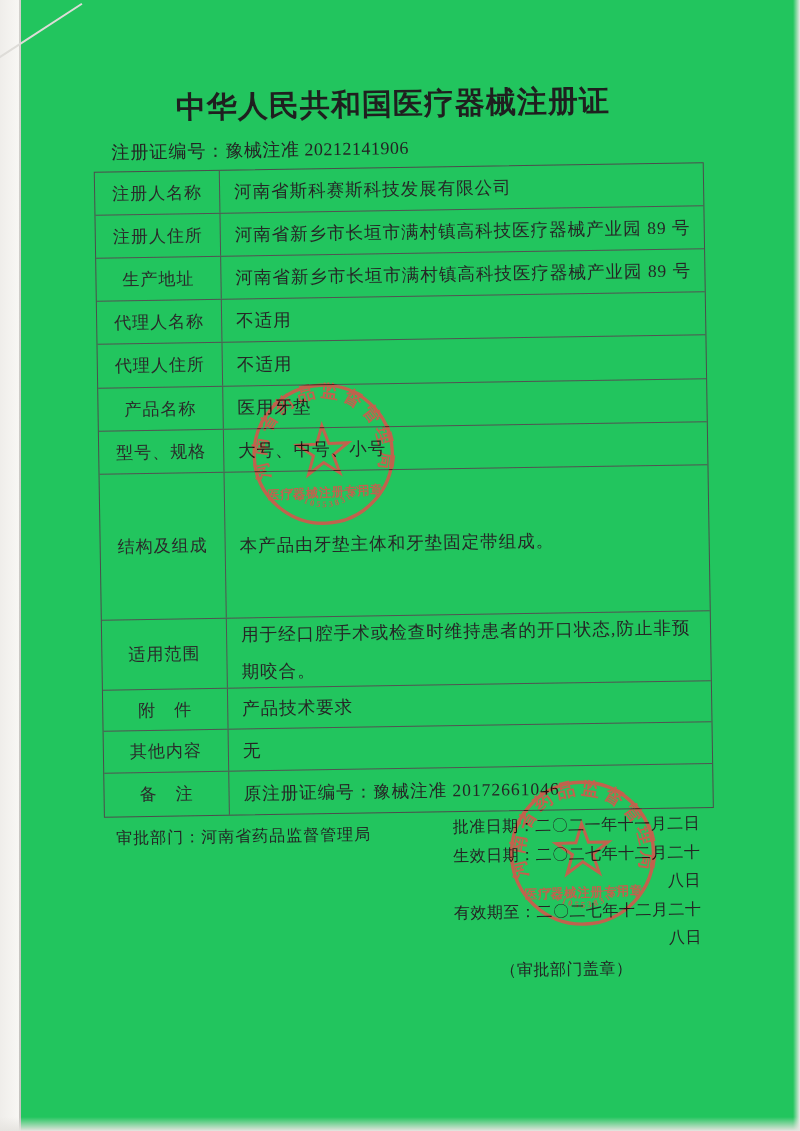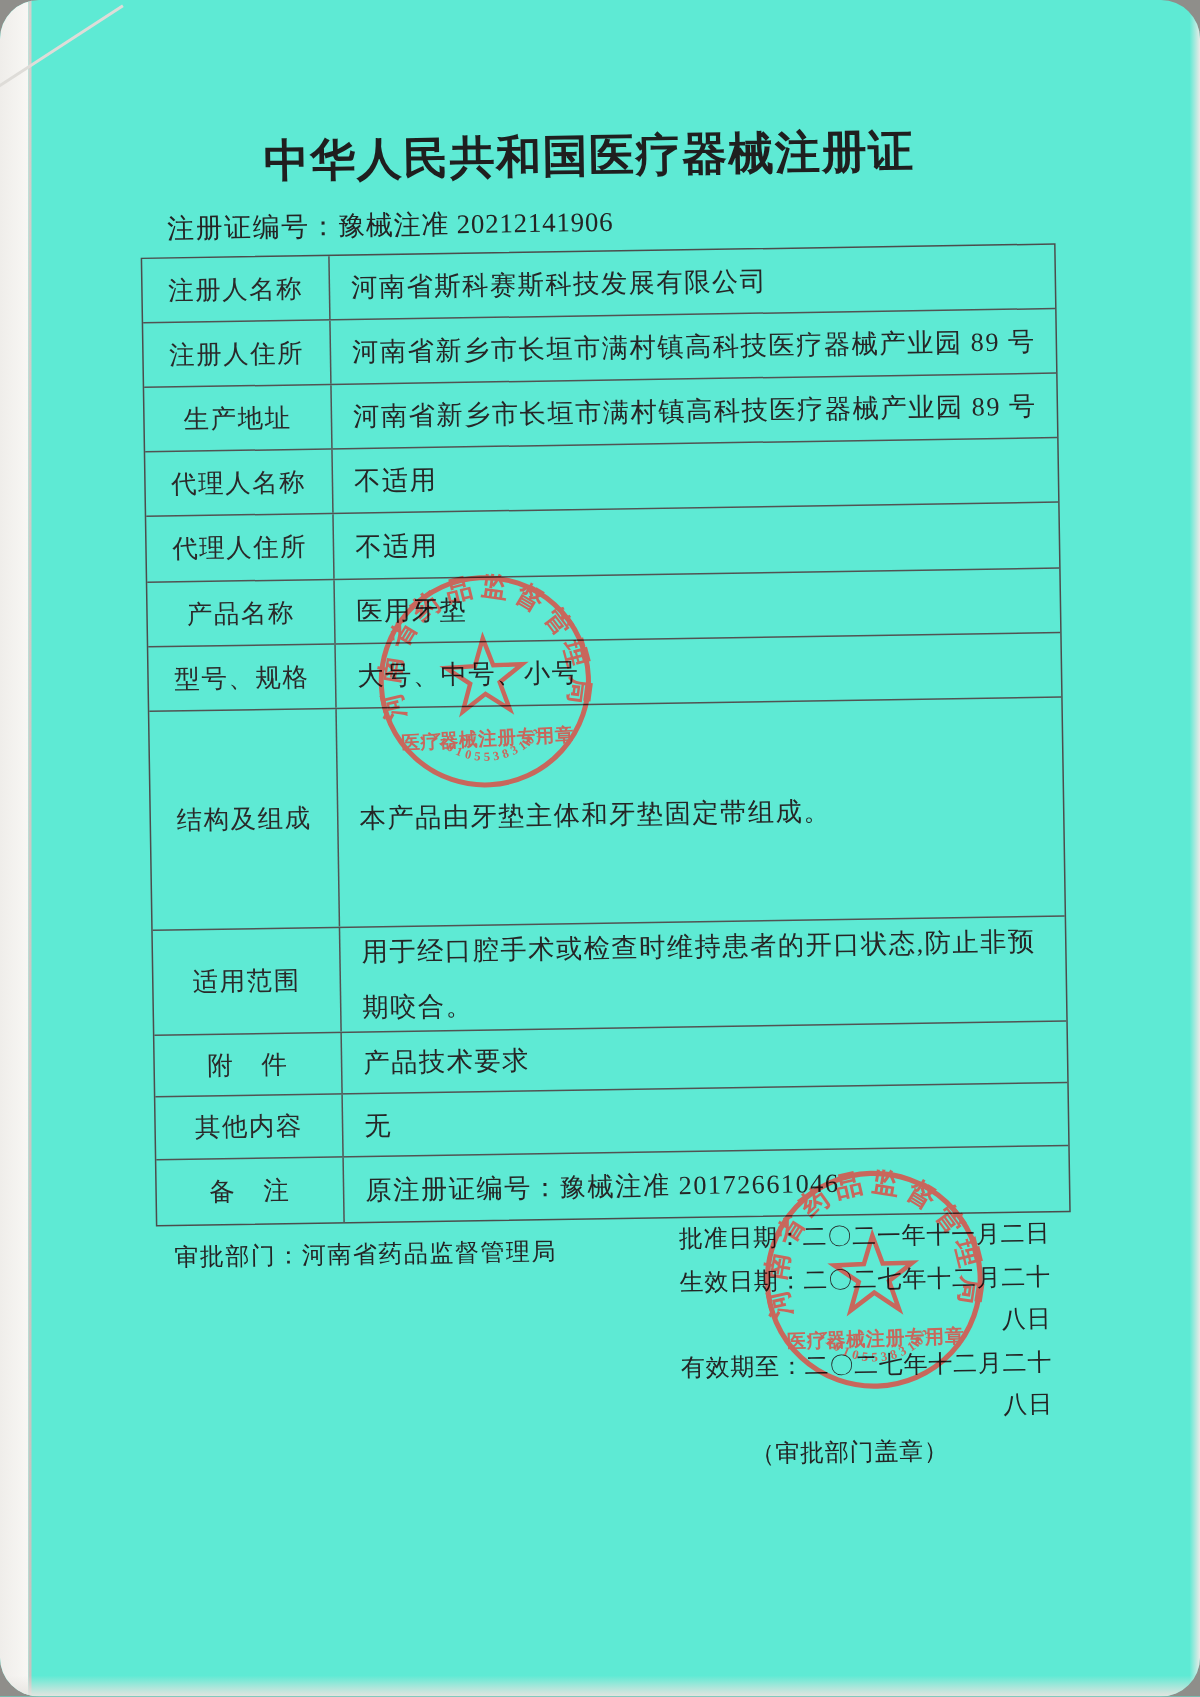--- a/index.html
+++ b/index.html
@@ -5,23 +5,22 @@
   * { margin:0; padding:0; box-sizing:border-box; }
   html,body { width:800px; height:1131px; }
   body {
     font-family:"Liberation Serif","DejaVu Serif",serif;
     background:#8f8e8a;
     position:relative;
     overflow:hidden;
   }
   .scan {
     position:absolute; inset:0;
-    background:#5eead4;
+    background:#22c55e;
     overflow:hidden;
-    border-radius:26px;
   }
   
   .edge-left-strip { position:absolute; left:0; top:0; bottom:0; width:19px;
     background:linear-gradient(90deg,#efedea,#f8f7f4); }
   .edge-left-line { position:absolute; left:19px; top:0; bottom:0; width:2px;
     background:linear-gradient(#d2d0cc,#c6c4c0); }
   .fold-line { position:absolute; left:-10px; top:30px; width:100px; height:2px;
     background:#dedcd8; transform:rotate(-33deg); }
   .edge-bottom { position:absolute; left:0; right:0; bottom:0; height:14px;
     background:linear-gradient(rgba(0,0,0,0),#e6e4e0); }

